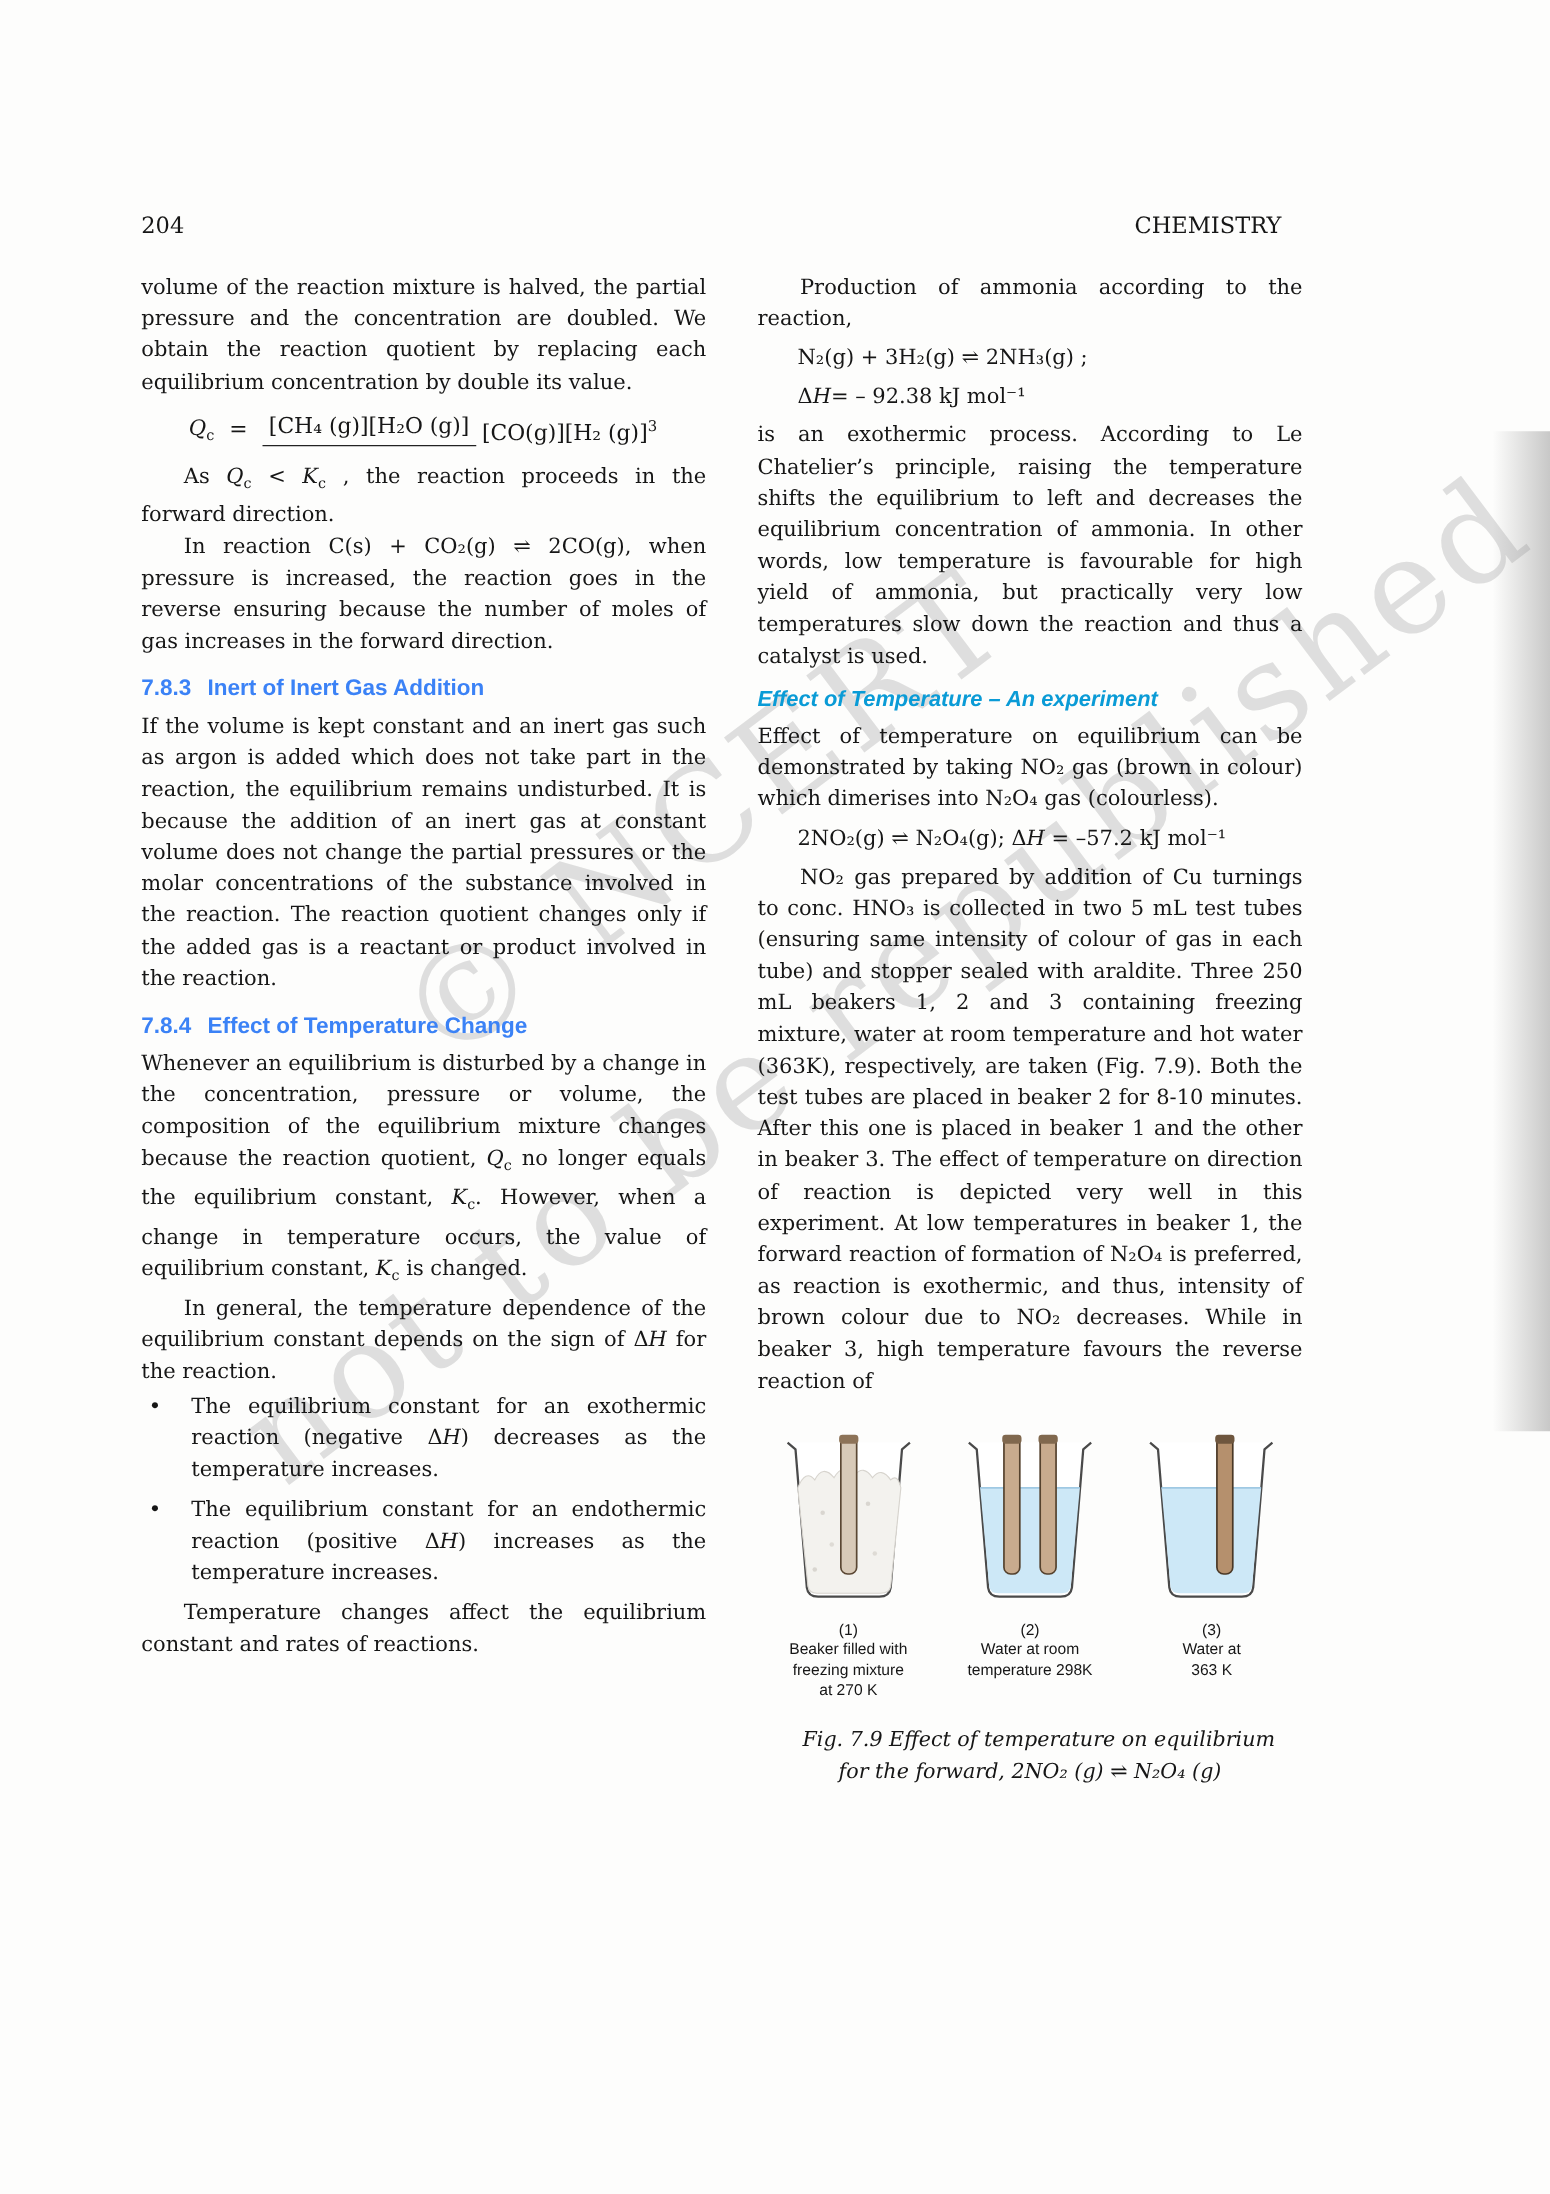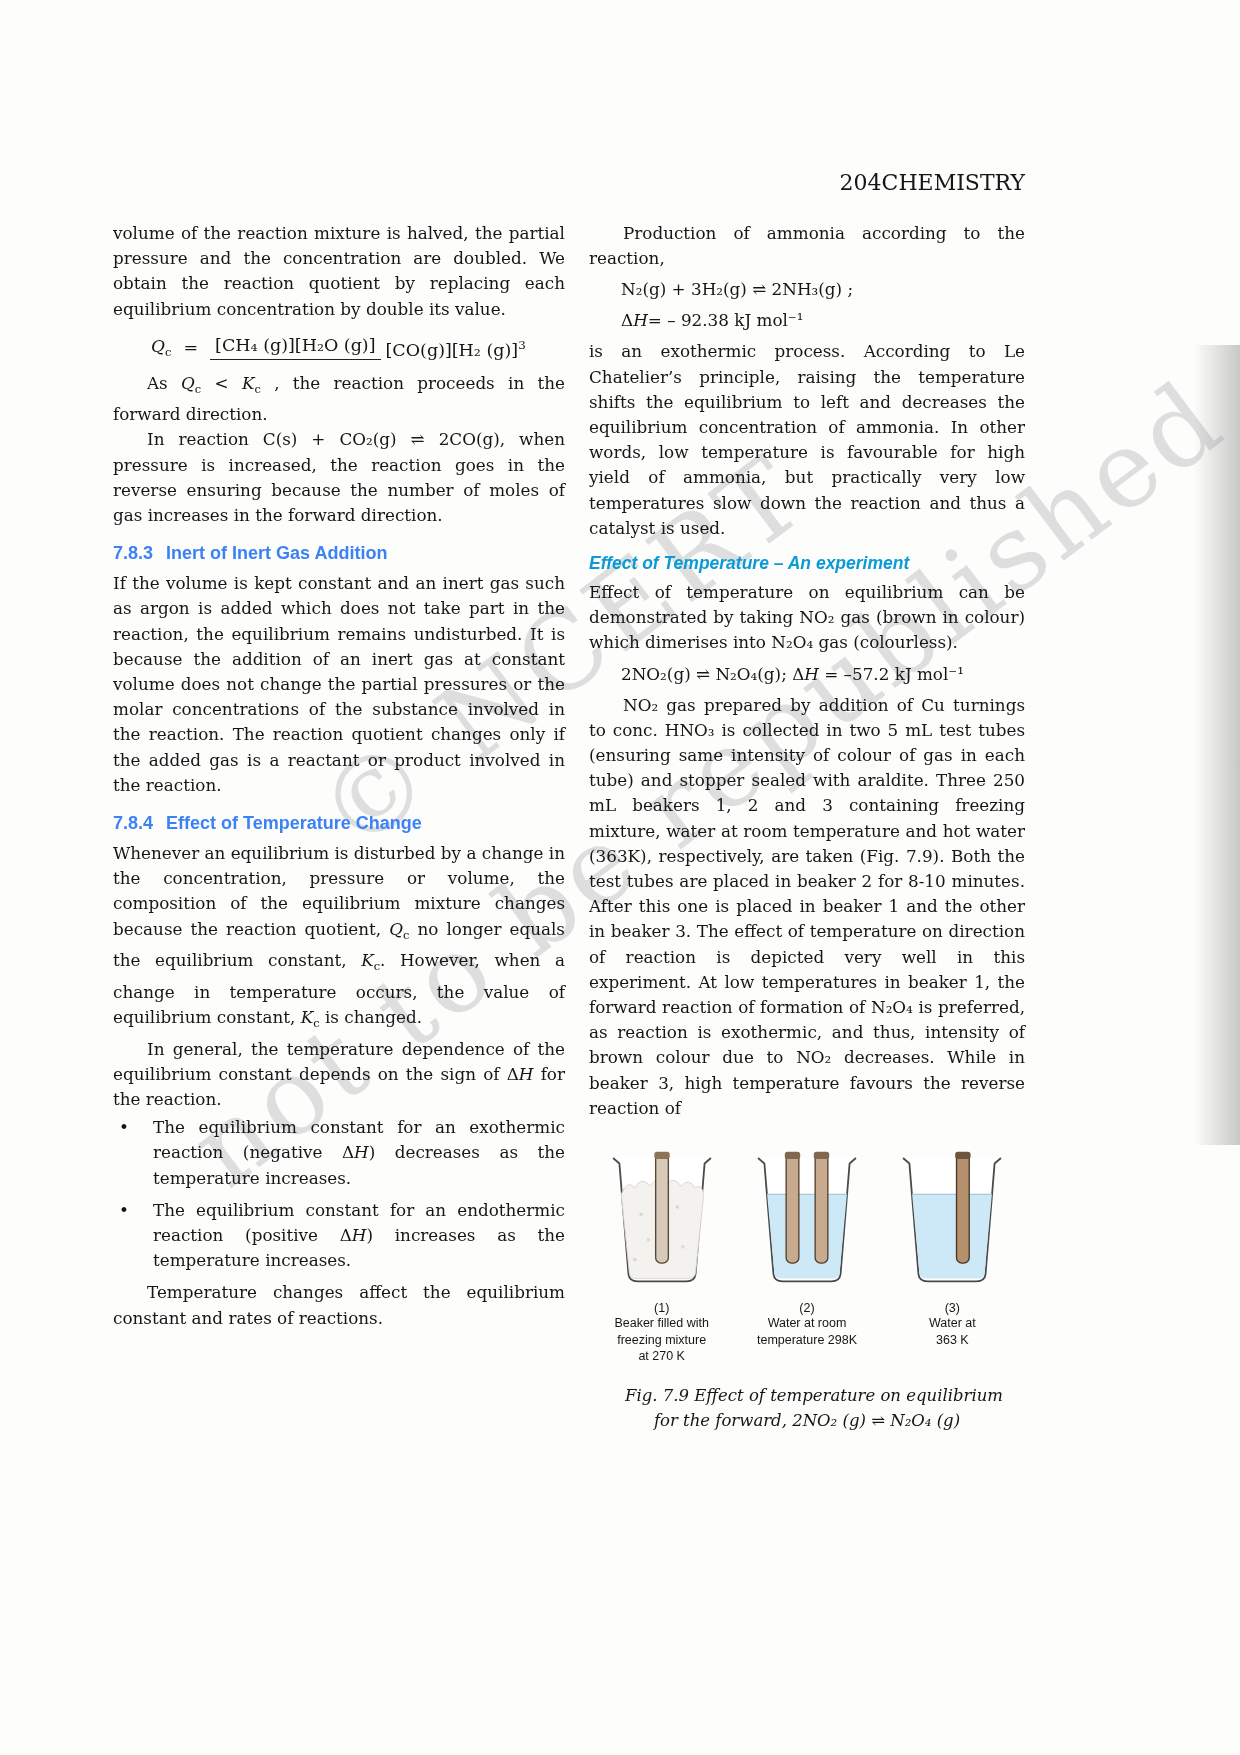--- a/index.html
+++ b/index.html
@@ -14,23 +14,23 @@
     transform:rotate(-37deg);transform-origin:center;
     text-align:center;color:#c6c6c6;opacity:.55;
     font-size:106px;letter-spacing:5px;line-height:1.8;white-space:nowrap;
   }
   
   .scan-shadow{
     position:absolute;right:0;top:345px;width:46px;height:800px;z-index:2;
     background:linear-gradient(to right,rgba(255,255,255,0),rgba(135,135,135,.45));
   }
   .page{position:absolute;left:113px;top:170px;width:912px;z-index:1;}
-  .header{display:flex;justify-content:flex-end;align-items:baseline;
-    font-size:22px;margin-bottom:26px;}
-  .columns{display:flex;gap:24px;}
+  .header{display:flex;justify-content:space-between;align-items:baseline;
+    font-size:18px;margin-bottom:26px;}
+  .columns{display:flex;gap:41px;}
   .col-left{flex:0 0 452px;width:452px;}
   .col-right{flex:0 0 436px;width:436px;}
   p{font-size:16.8px;line-height:25.2px;text-align:justify;margin:0;}
   p.indent{text-indent:34px;}
   .section{display:flex;gap:13px;color:#3b82f6;
     font-family:"Liberation Sans",sans-serif;font-size:18px;font-weight:700;
     margin:15px 0 7px;}
   .subheading{color:#0a9bd6;font-family:"Liberation Sans",sans-serif;
     font-size:17.5px;font-weight:700;font-style:italic;margin:12px 0 6px;}
   .equation{display:flex;align-items:center;justify-content:flex-start;gap:12px;

